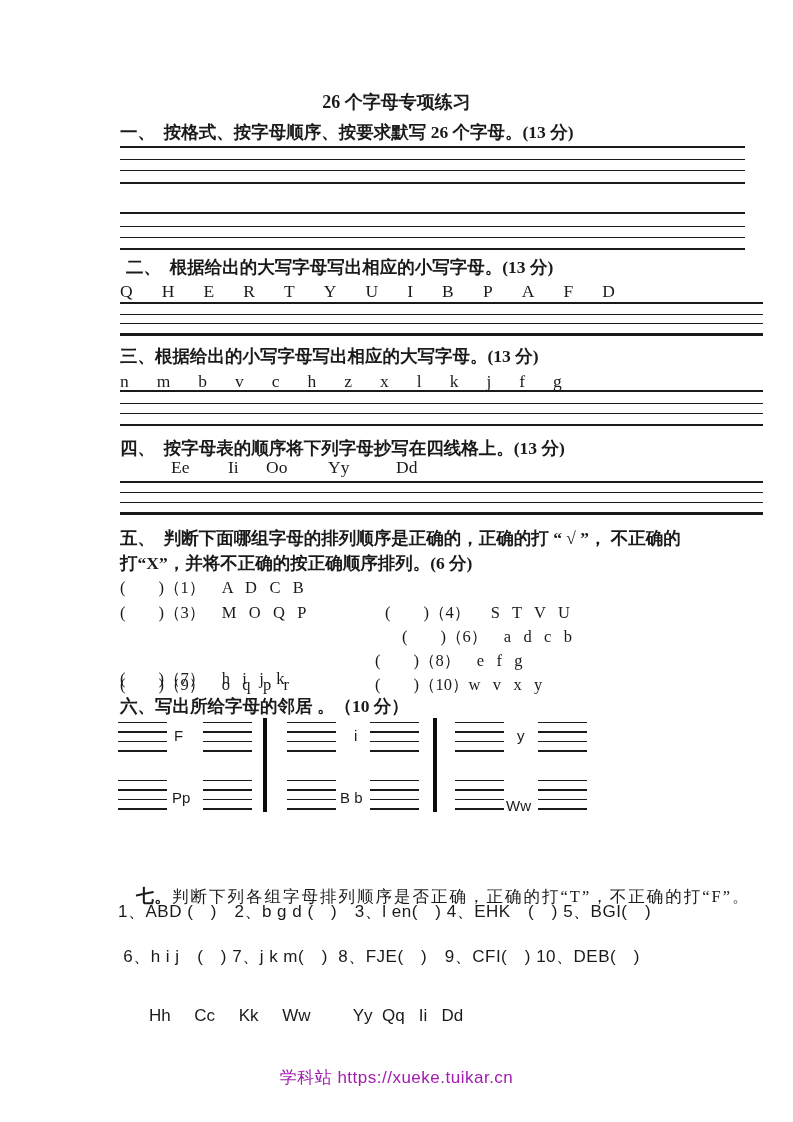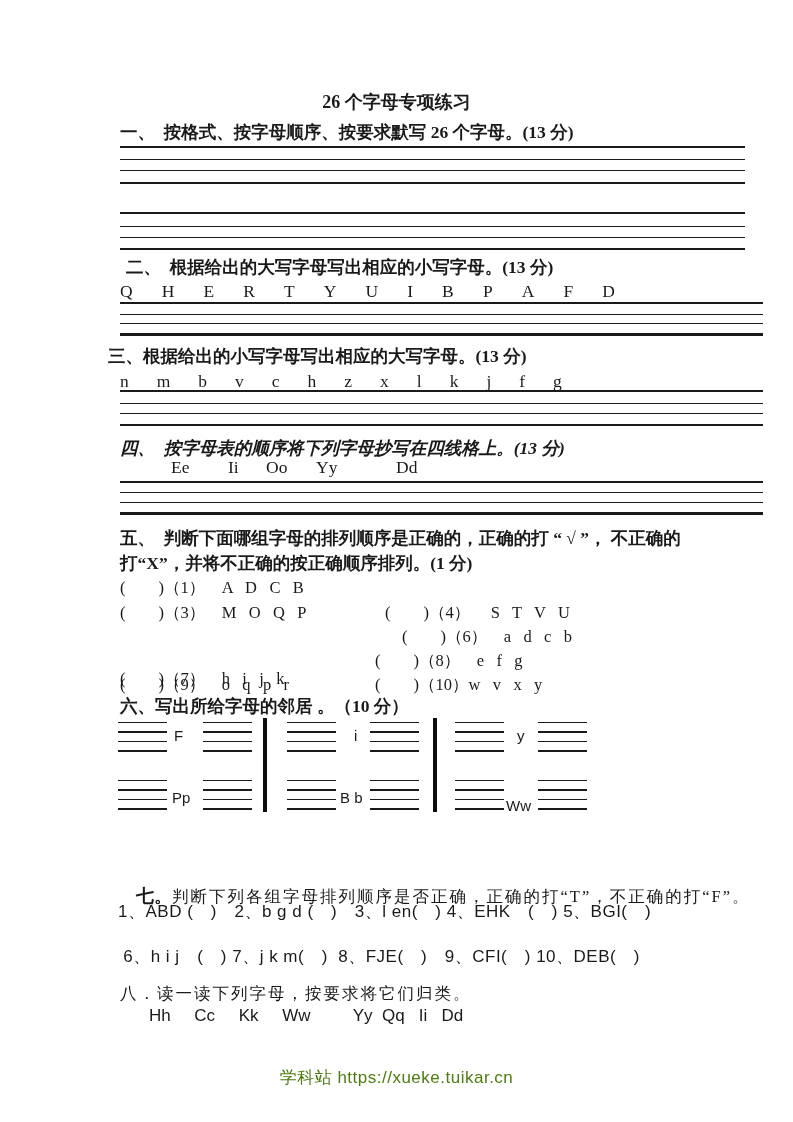--- a/index.html
+++ b/index.html
@@ -15,21 +15,21 @@
   .gline{position:absolute;left:0;right:0;background:#1a1a1a;}
   .mini-grid{position:absolute;width:49px;height:30px;
      background:repeating-linear-gradient(to bottom,#1a1a1a 0px,#1a1a1a 1.4px,transparent 1.4px,transparent 9.5px);}
   .vbar{position:absolute;width:4px;background:#0d0d0d;}
   .s5item{font-size:16.5px;}
   .sans{font-family:"Liberation Sans",sans-serif;}
   .neighbor-letter{font-size:15px;font-family:"Liberation Sans",sans-serif;}
   .thincn{font-weight:normal;letter-spacing:2px;font-size:16.5px;}
   .s7row{font-family:"Liberation Sans",sans-serif;font-size:17px;letter-spacing:.5px;}
   .s8letters{font-family:"Liberation Sans",sans-serif;font-size:17px;margin-left:29px;}
-  .footer{left:0;right:0;text-align:center;color:#4d7c0f;font-size:17px;
+  .footer{left:0;right:0;text-align:center;color:#a21caf;font-size:17px;
           font-family:"Liberation Sans",sans-serif;letter-spacing:.5px;}
 </style>
 </head>
 <body>
 
 <div id="page">
 
   <div class="abs title" style="top:90px;">26 个字母专项练习</div>
 
   <div class="abs h" style="top:120px;left:120px;">一、  按格式、按字母顺序、按要求默写 26 个字母。(13 分)</div>
@@ -50,44 +50,44 @@
 
   <div class="abs h" style="top:255px;left:126px;">二、  根据给出的大写字母写出相应的小写字母。(13 分)</div>
   <div class="abs flexrow" style="top:281px;left:120px;width:495px;"><span>Q</span><span>H</span><span>E</span><span>R</span><span>T</span><span>Y</span><span>U</span><span>I</span><span>B</span><span>P</span><span>A</span><span>F</span><span>D</span></div>
   <div class="grid" style="top:302px;left:120px;width:643px;height:34px;">
     <div class="gline" style="top:0;height:1.5px;"></div>
     <div class="gline" style="top:12px;height:1.2px;"></div>
     <div class="gline" style="top:21px;height:1.2px;"></div>
     <div class="gline" style="top:31px;height:2.5px;"></div>
   </div>
 
-  <div class="abs h" style="top:344px;left:108px;">三、根据给出的小写字母写出相应的大写字母。(13 分)</div>
+  <div class="abs h" style="top:344px;left:120px;">三、根据给出的小写字母写出相应的大写字母。(13 分)</div>
   <div class="abs flexrow" style="top:371px;left:120px;width:442px;"><span>n</span><span>m</span><span>b</span><span>v</span><span>c</span><span>h</span><span>z</span><span>x</span><span>l</span><span>k</span><span>j</span><span>f</span><span>g</span></div>
   <div class="grid" style="top:390px;left:120px;width:643px;height:37px;">
     <div class="gline" style="top:0;height:1.5px;"></div>
     <div class="gline" style="top:13px;height:1.2px;"></div>
     <div class="gline" style="top:23px;height:1.2px;"></div>
     <div class="gline" style="top:34px;height:2px;"></div>
   </div>
 
-  <div class="abs h" style="top:436px;left:120px;font-style:italic;">四、  按字母表的顺序将下列字母抄写在四线格上。(13 分)</div>
+  <div class="abs h" style="top:436px;left:120px;">四、  按字母表的顺序将下列字母抄写在四线格上。(13 分)</div>
   <div class="abs serif-row" style="top:457px;left:171px;">Ee</div>
   <div class="abs serif-row" style="top:457px;left:228px;">Ii</div>
   <div class="abs serif-row" style="top:457px;left:266px;">Oo</div>
-  <div class="abs serif-row" style="top:457px;left:316px;">Yy</div>
+  <div class="abs serif-row" style="top:457px;left:328px;">Yy</div>
   <div class="abs serif-row" style="top:457px;left:396px;">Dd</div>
   <div class="grid" style="top:481px;left:120px;width:643px;height:34px;">
     <div class="gline" style="top:0;height:1.5px;"></div>
     <div class="gline" style="top:11px;height:1.2px;"></div>
     <div class="gline" style="top:21px;height:1.2px;"></div>
     <div class="gline" style="top:31px;height:3px;"></div>
   </div>
 
   <div class="abs h" style="top:526px;left:120px;">五、  判断下面哪组字母的排列顺序是正确的，正确的打 “ √ ”， 不正确的</div>
-  <div class="abs h" style="top:551px;left:120px;">打“X”，并将不正确的按正确顺序排列。(1 分)</div>
+  <div class="abs h" style="top:551px;left:120px;">打“X”，并将不正确的按正确顺序排列。(6 分)</div>
 
   <div class="abs s5item" style="top:577px;left:120px;">(　　)（1）　A   D   C   B</div>
   <div class="abs s5item" style="top:602px;left:120px;">(　　)（3）　M   O   Q   P</div>
   <div class="abs s5item" style="top:602px;left:385px;">(　　)（4）　 S   T   V   U</div>
   <div class="abs s5item" style="top:626px;left:375px;margin-left:27px;">(　　)（6）　a   d   c   b</div>
   <div class="abs s5item" style="top:620px;left:120px;margin-top:48px;">(　　)（7）　h   i   j   k</div>
   <div class="abs s5item" style="top:650px;left:375px;">(　　)（8）　e   f   g</div>
   <div class="abs s5item" style="top:674px;left:120px;">(　　)（9）　o   q   p   r</div>
   <div class="abs s5item" style="top:674px;left:375px;">(　　)（10）w   v   x   y</div>
 
@@ -116,18 +116,17 @@
 
   <div class="vbar" style="top:718px;left:263px;height:94px;"></div>
   <div class="vbar" style="top:718px;left:433px;height:94px;"></div>
 
   <div class="abs" style="top:866px;left:120px;">
     <span class="sans" style="font-weight:bold;font-size:18px;">七。</span><span class="thincn">判断下列各组字母排列顺序是否正确，正确的打“T”，不正确的打“F”。</span>
   </div>
   <div class="abs s7row" style="top:900px;left:118px;">1、ABD (　)　2、b g d (　)　3、l en(　) 4、EHK　(　) 5、BGI(　)</div>
   <div class="abs s7row" style="top:945px;left:118px;"> 6、h i j　(　) 7、j k m(　)  8、FJE(　)　9、CFI(　) 10、DEB(　)</div>
 
-  <div class="abs thincn" style="top:983px;left:120px;">八．读一读下列字母，按要求将它们归类。</div>
   <div class="abs s8letters" style="top:1006px;left:120px;">Hh     Cc     Kk     Ww         Yy  Qq   Ii   Dd</div>
 
   <div class="abs footer" style="top:1066px;">学科站 https://xueke.tuikar.cn</div>
 
 </div>
 
 </body></html>

